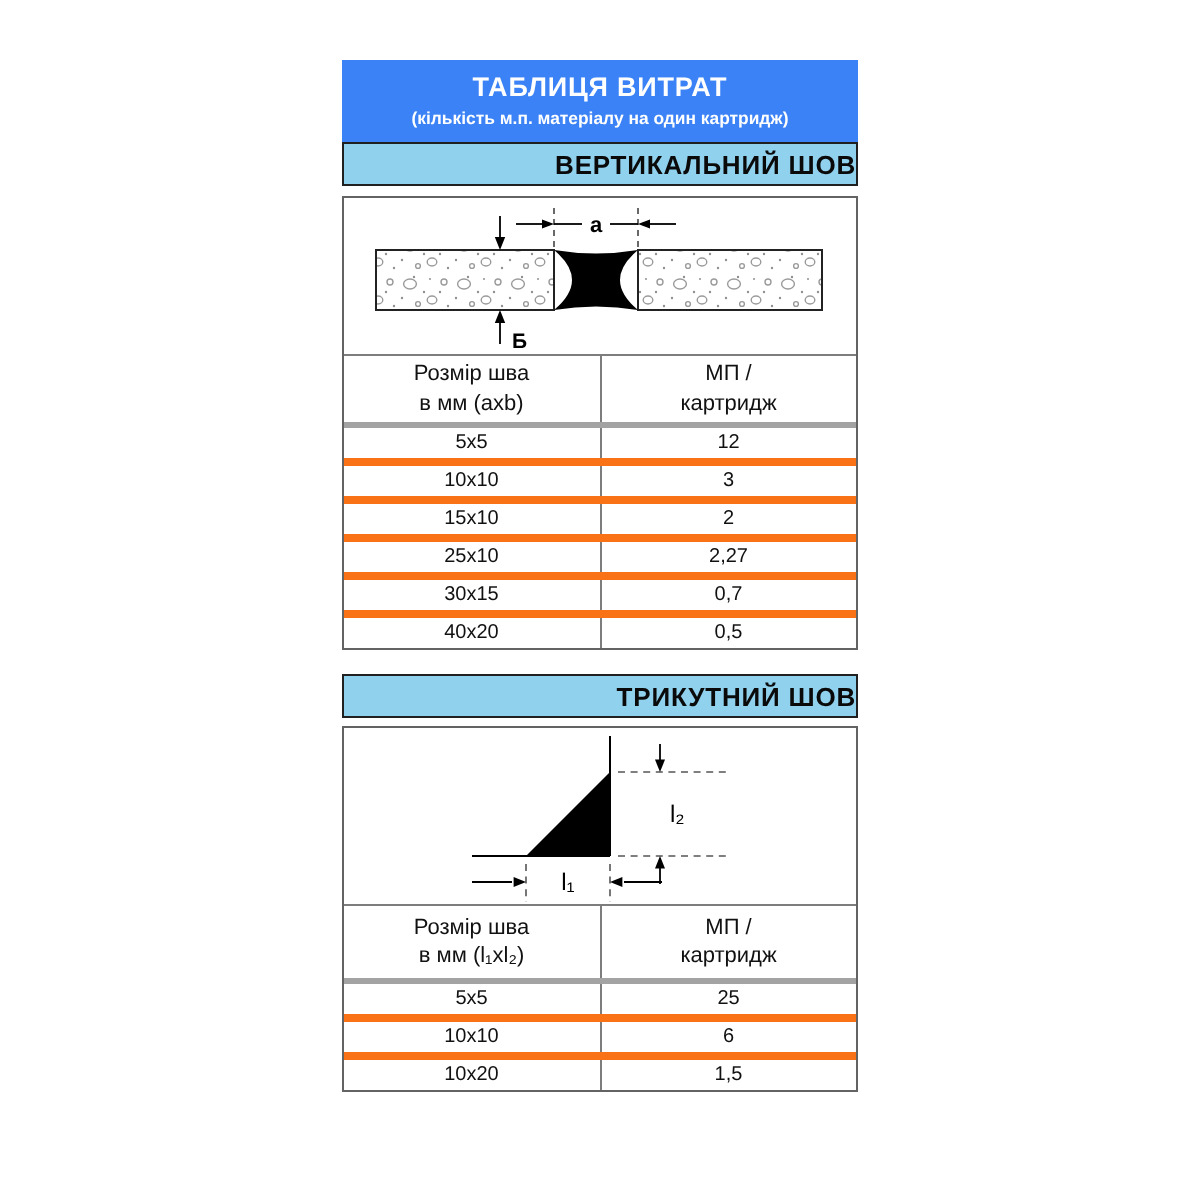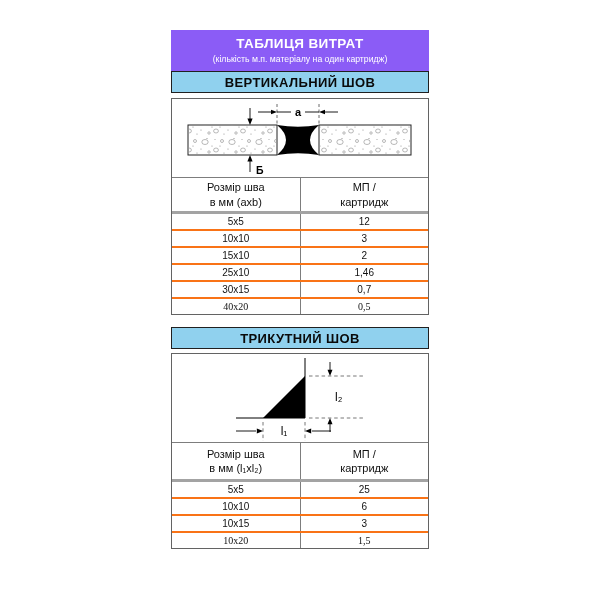--- a/index.html
+++ b/index.html
@@ -16,49 +16,49 @@
     width: 600px;
     height: 600px;
     overflow: hidden;
     background: #ffffff;
   }
   .content {
     width: 258px;
     margin: 30px auto 0 auto;
   }
   .header-block {
-    background: #8b5cf6;
+    background: #3b82f6;
     height: 41px;
     display: flex;
     flex-direction: column;
     justify-content: center;
     align-items: center;
     text-align: center;
   }
   .header-title {
     color: #ffffff;
     font-size: 13.5px;
     font-weight: 700;
     letter-spacing: 0.4px;
     line-height: 1.1;
   }
   .header-subtitle {
     color: #ffffff;
     font-size: 8.7px;
-    font-weight: 400;
+    font-weight: 700;
     margin-top: 2px;
     white-space: nowrap;
   }
   .section-bar {
     background: #90d1ee;
     border: 1.5px solid #202020;
     height: 20px;
     display: flex;
     align-items: center;
-    justify-content: center;
+    justify-content: flex-end;
     font-size: 13px;
     font-weight: 700;
     letter-spacing: 0.4px;
     color: #0a0a0a;
   }
   .gap-small { height: 5px; }
   .gap-mid { height: 12px; }
   .gap-tiny { height: 4px; }
   .panel {
     border: 1.5px solid #636363;
@@ -82,26 +82,26 @@
   }
   table.data th {
     font-size: 11px;
     line-height: 1.3;
     white-space: pre-line;
     border-bottom: 3px solid #a3a3a3;
   }
   table.data td {
     font-size: 10px;
     height: 15px;
-    border-bottom: 2px solid #f97316;
+    border-bottom: 4px solid #f97316;
   }
   table.data tr > *:first-child {
     border-right: 1px solid #7d7d7d;
   }
-  table.data tr:last-child td { border-bottom: none; font-family: Liberation Serif, serif; }
+  table.data tr:last-child td { border-bottom: none; }
   .th-v { height: 33px; }
   .th-t { height: 36px; }
   .svg-label { font-family: "Liberation Sans", "DejaVu Sans", sans-serif; }
 </style>
 </head>
 <body>
 
 <div class="page">
   <div class="content">
 
@@ -180,21 +180,21 @@
           <tr>
               <td>10x10</td>
               <td>3</td>
             </tr>
           <tr>
               <td>15x10</td>
               <td>2</td>
             </tr>
           <tr>
               <td>25x10</td>
-              <td>1,46</td>
+              <td>2,27</td>
             </tr>
           <tr>
               <td>30x15</td>
               <td>0,7</td>
             </tr>
           <tr>
               <td>40x20</td>
               <td>0,5</td>
             </tr>
         </tbody>
@@ -248,24 +248,20 @@
           </tr>
           <tr>
               <td>5x5</td>
               <td>25</td>
             </tr>
           <tr>
               <td>10x10</td>
               <td>6</td>
             </tr>
           <tr>
-              <td>10x15</td>
-              <td>3</td>
-            </tr>
-          <tr>
               <td>10x20</td>
               <td>1,5</td>
             </tr>
         </tbody>
       </table>
     </div>
 
   </div>
 </div>
 

